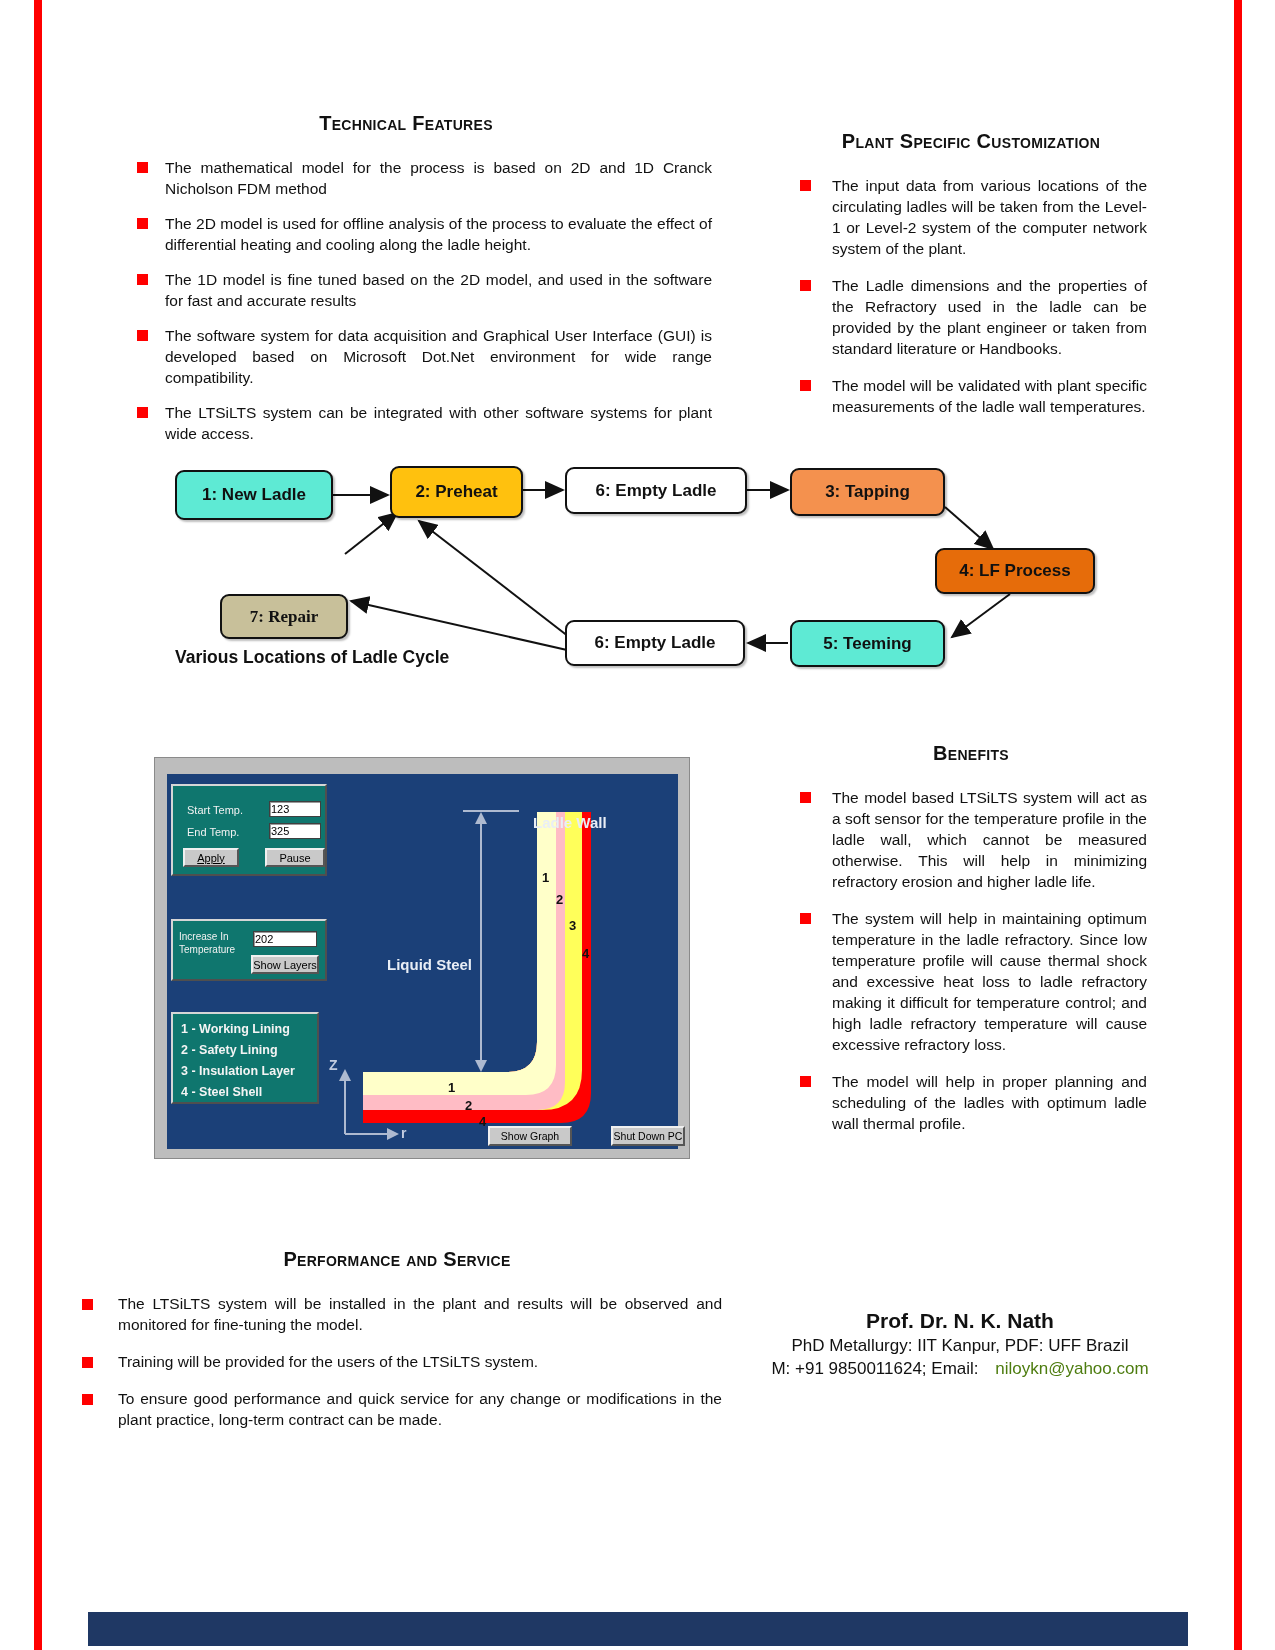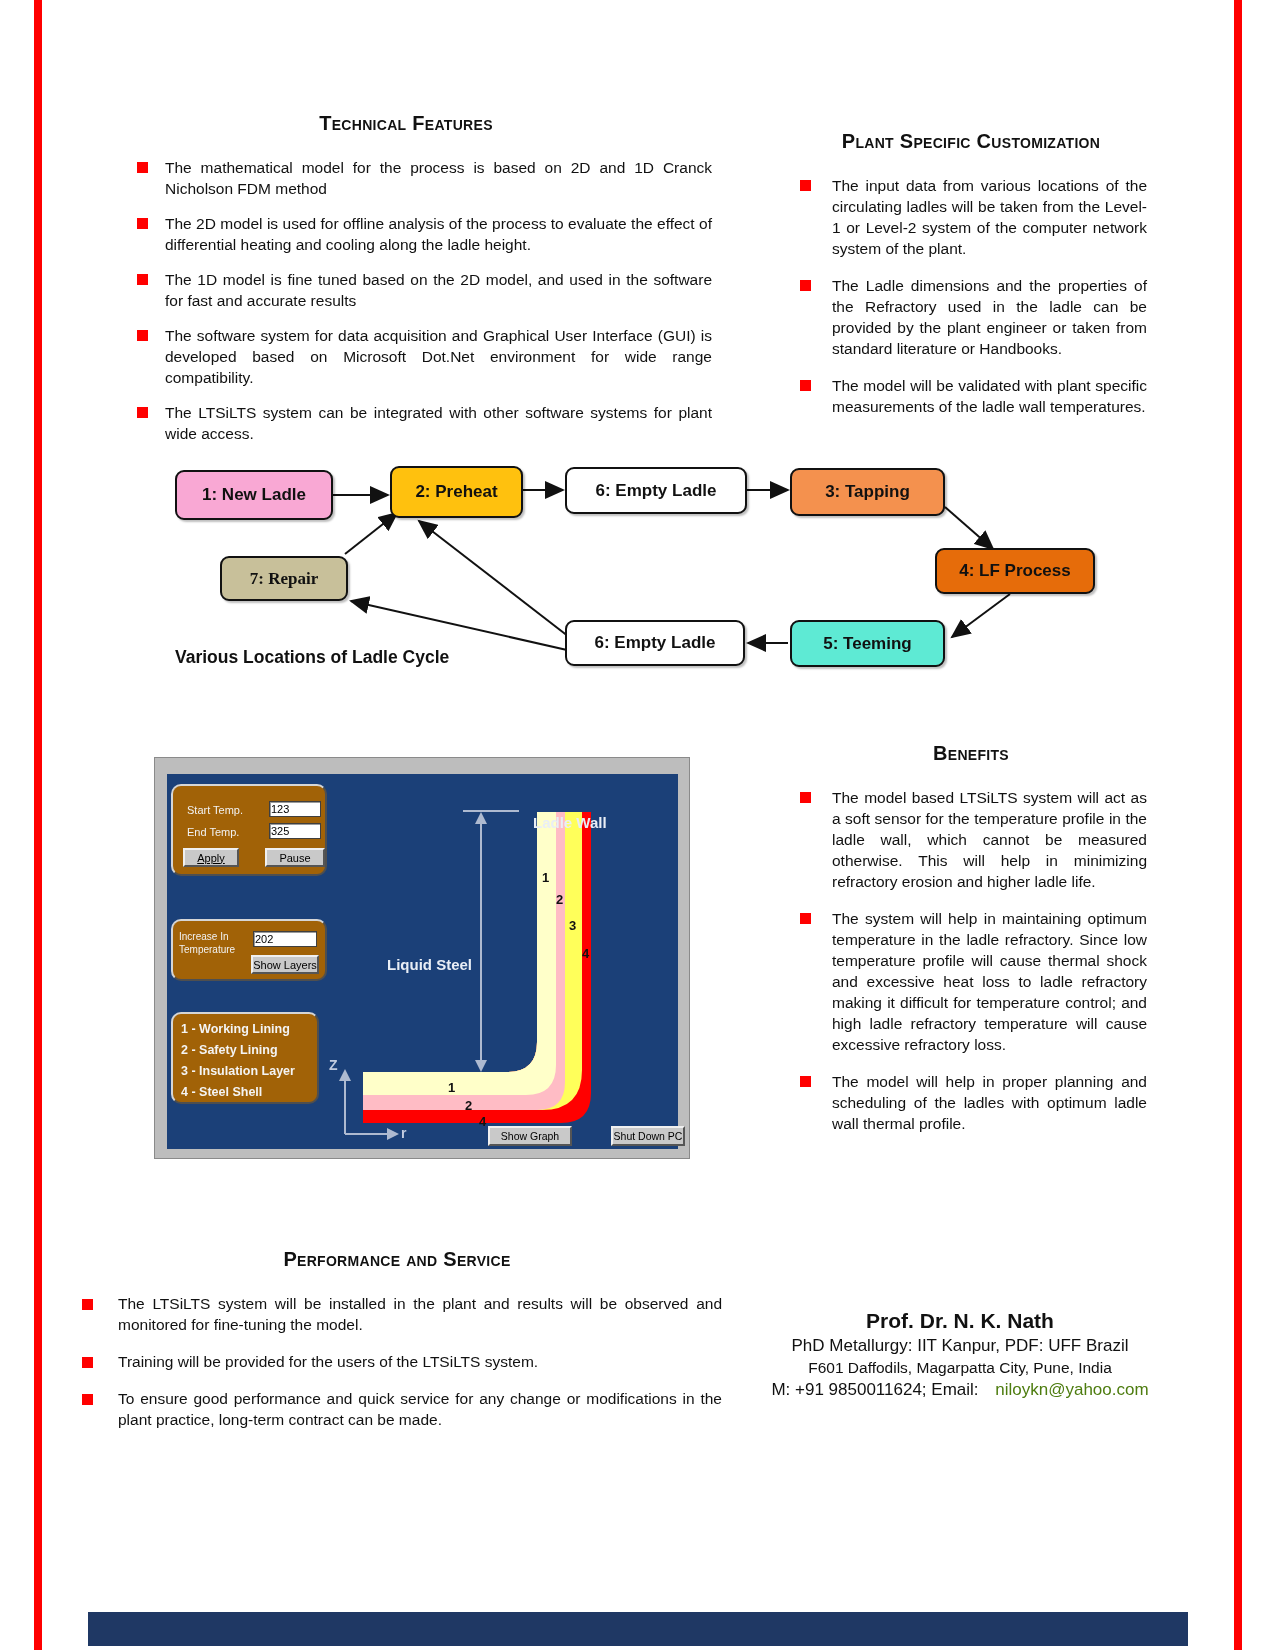--- a/index.html
+++ b/index.html
@@ -33,29 +33,29 @@
   .ps ul{margin-top:22px;}
   .ps li{padding-left:46px;margin-bottom:16px;line-height:22px;font-size:16px;}
   .ps .bullet{left:10px;top:6px;}
   
   .diagram{position:absolute;left:135px;top:458px;width:1010px;height:240px;}
   .diagram svg{position:absolute;left:0;top:0;}
   .diagram svg line{stroke:#111;stroke-width:2;}
   .dnode{position:absolute;border:2px solid #111;border-radius:9px;display:flex;align-items:center;
          justify-content:center;font-weight:bold;font-size:17px;box-sizing:border-box;
          box-shadow:2px 2px 2px rgba(0,0,0,.25);}
-  .dnode.serif{font-family:"Liberation Serif", serif;}
+  .dnode.serif{font-family:"Liberation Serif", serif;margin-top:38px;}
   .dcaption{position:absolute;left:40px;top:189px;font-weight:bold;font-size:17.5px;}
   
   .shot{position:absolute;left:154px;top:757px;width:536px;height:402px;background:#bdbdbd;
         border:1px solid #8a8a8a;box-sizing:border-box;}
   .shot-inner{position:absolute;left:12px;top:16px;width:511px;height:375px;background:#1b4078;}
   .shot-inner svg{position:absolute;left:0;top:0;}
-  .gpanel{position:absolute;background:#a16207;border-top:2px solid #d6d6d6;border-left:2px solid #d6d6d6;
-          border-right:2px solid #4f4f4f;border-bottom:2px solid #4f4f4f;box-sizing:border-box;color:#f2f2f2;border-radius:10px;}
+  .gpanel{position:absolute;background:#0f766e;border-top:2px solid #d6d6d6;border-left:2px solid #d6d6d6;
+          border-right:2px solid #4f4f4f;border-bottom:2px solid #4f4f4f;box-sizing:border-box;color:#f2f2f2;}
   .glabel{position:absolute;font-size:11px;color:#f2f2f2;}
   .ginput{position:absolute;background:#fff;border:1px solid #3f3f3f;box-shadow:inset 1px 1px 0 #9a9a9a;
           font-size:11px;font-family:"Liberation Sans",sans-serif;padding:1px 1px;color:#000;box-sizing:border-box;}
   .gbtn{position:absolute;background:#c9c9c9;border-top:2px solid #f0f0f0;border-left:2px solid #f0f0f0;
         border-right:2px solid #555;border-bottom:2px solid #555;color:#000;font-size:11px;
         display:flex;align-items:center;justify-content:center;box-sizing:border-box;}
   .legend-item{font-size:12.5px;font-weight:bold;line-height:21px;white-space:nowrap;color:#f4f4f4;}
   .bluelabel{position:absolute;color:#e9eef6;font-weight:bold;font-size:15px;white-space:nowrap;margin-top:32px;}
   .axis-label{position:absolute;color:#c2cce0;font-weight:bold;font-size:14px;}
   
@@ -138,21 +138,21 @@
         <line x1="388" y1="32" x2="428" y2="32" marker-end="url(#arw)"></line>
         <line x1="612" y1="32" x2="653" y2="32" marker-end="url(#arw)"></line>
         <line x1="810" y1="49" x2="858" y2="91" marker-end="url(#arw)"></line>
         <line x1="875" y1="136" x2="817" y2="179" marker-end="url(#arw)"></line>
         <line x1="653" y1="185" x2="613" y2="185" marker-end="url(#arw)"></line>
         <line x1="432" y1="192" x2="216" y2="143" marker-end="url(#arw)"></line>
         <line x1="438" y1="182" x2="284" y2="63" marker-end="url(#arw)"></line>
         <line x1="210" y1="96" x2="262" y2="55" marker-end="url(#arw)"></line>
       </svg>
     <div class="dcaption">Various Locations of Ladle Cycle</div>
-  <div class="dnode" style="left: 40px; top: 12px; width: 158px; height: 50px; background: #f9a8d4;">1: New Ladle</div>
+  <div class="dnode" style="left: 40px; top: 12px; width: 158px; height: 50px; background: #5eead4;">1: New Ladle</div>
       <div class="dnode" style="left: 255px; top: 8px; width: 133px; height: 52px; background: rgb(255, 193, 14);">2: Preheat</div>
       <div class="dnode" style="left: 430px; top: 9px; width: 182px; height: 47px; background: rgb(255, 255, 255);">6: Empty Ladle</div>
       <div class="dnode" style="left: 655px; top: 10px; width: 155px; height: 48px; background: rgb(244, 145, 78);">3: Tapping</div>
       <div class="dnode" style="left: 800px; top: 90px; width: 160px; height: 46px; background: rgb(230, 108, 10);">4: LF Process</div>
       <div class="dnode serif" style="left: 85px; top: 98px; width: 128px; height: 45px; background: rgb(200, 192, 154);">7: Repair</div>
       <div class="dnode" style="left: 655px; top: 162px; width: 155px; height: 47px; background: #5eead4; text-align: center;">5: Teeming</div>
       <div class="dnode" style="left: 430px; top: 162px; width: 180px; height: 46px; background: rgb(255, 255, 255);">6: Empty Ladle</div>
     </div>
 
   <div class="shot">
@@ -263,17 +263,16 @@
         <li>
           <span class="bullet"></span>
           <span>To ensure good performance and quick service for any change or modifications in the plant practice, long-term contract can be made.</span>
         </li>
       </ul>
   </div>
 
   <div class="contact">
     <div class="c-name">Prof. Dr. N. K. Nath</div>
     <div class="c-l1">PhD Metallurgy: IIT Kanpur, PDF: UFF Brazil</div>
-    <div class="c-l2">F601 Daffodils, Magarpatta City, Pune, India</div>
     <div class="c-l3"><span>M: +91 9850011624; Email: </span><a href="#">niloykn@yahoo.com</a></div>
   </div>
 
 </div>
 
 </body></html>

